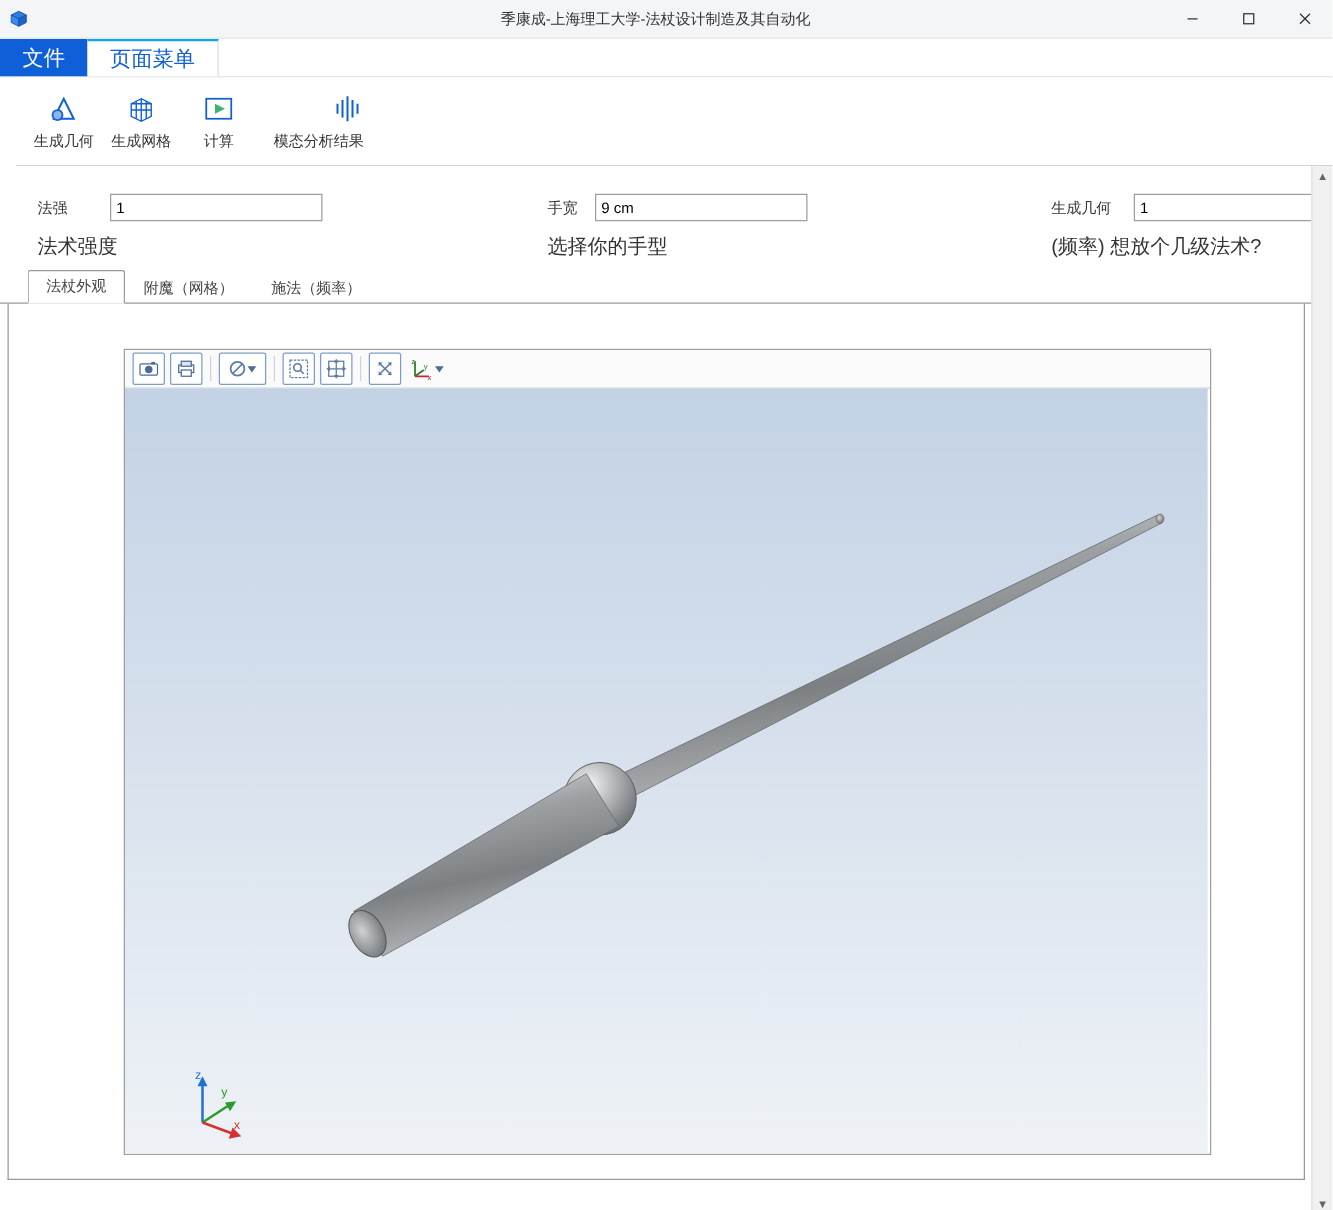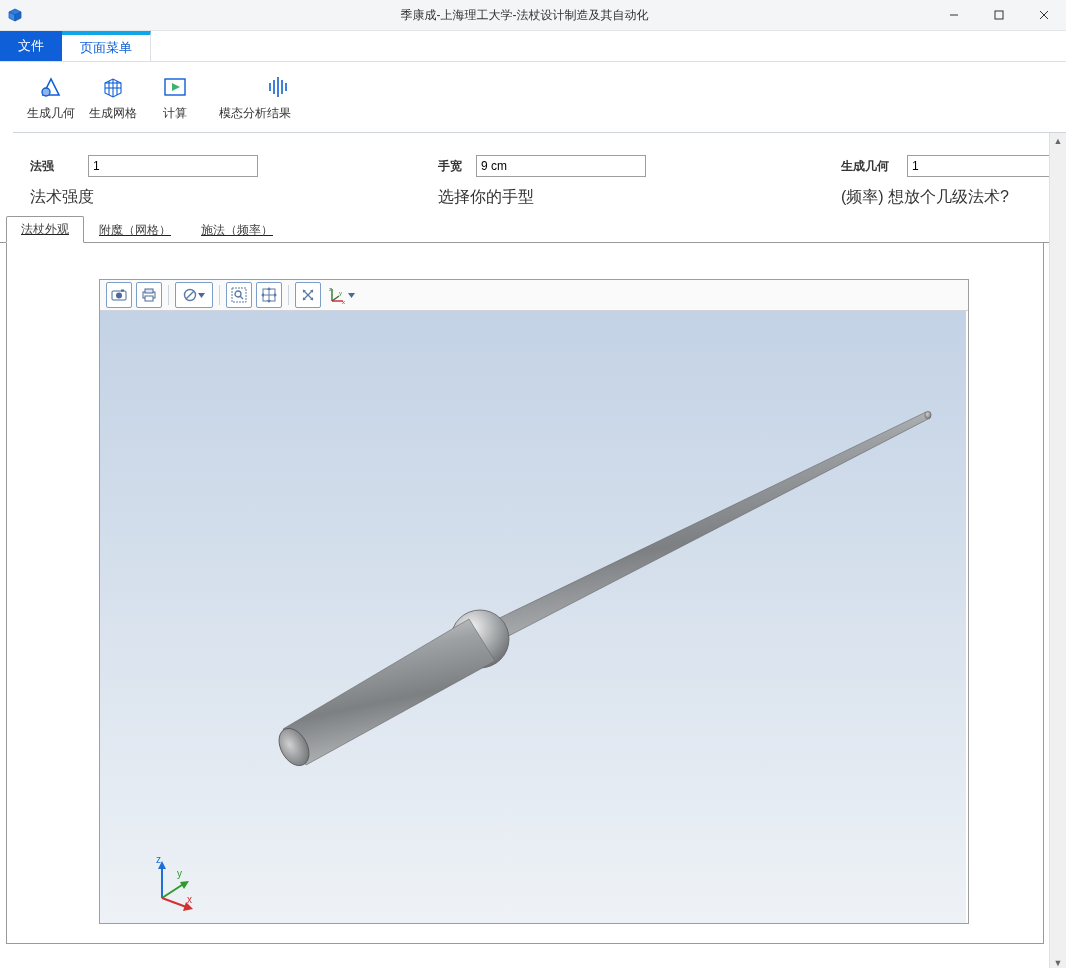--- a/index.html
+++ b/index.html
@@ -53,31 +53,31 @@
     height: 30px;
     background: #fff;
     border-bottom: 1px solid #dcdfe3;
     display: flex;
     align-items: stretch;
   }
   .tabbar .tab {
     padding: 11px 18px;
     display: flex;
     align-items: center;
-    font-size: 13px;
+    font-size: 17px;
     cursor: pointer;
   }
   .tabbar .tab.file {
     background: #0e5fd8;
     color: #fff;
   }
   .tabbar .tab.active {
     background: #fff;
     color: #0e5fd8;
-    border-top: 4px solid #0ea5e9;
+    border-top: 2px solid #0ea5e9;
     border-right: 1px solid #dcdfe3;
   }
 
   .ribbon {
     height: 70px;
     background: #fff;
     border-bottom: 1px solid #cfd4da;
     display: flex;
     align-items: center;
     padding-left: 12px;
@@ -146,21 +146,20 @@
   }
   .param-row {
     display: flex;
     align-items: center;
     gap: 8px;
   }
   .param-label {
     min-width: 50px;
     text-align: left;
     color: #333;
-    font-weight: bold;
   }
   .param-label.wide { min-width: 58px; }
   .param-input {
     width: 160px;
     height: 20px;
     border: 1px solid #9e9e9e;
     padding: 0 4px;
     font-family: inherit;
     font-size: 12px;
   }
@@ -170,23 +169,22 @@
     padding-left: 0px;
   }
   .param.p2 .param-label { min-width: 30px; }
   .param.p2 { margin-left: 120px; }
   .param.p3 { margin-left: 135px; }
 
   .subtabs {
     height: 26px;
     display: flex;
     align-items: flex-end;
-    padding-left: 6px;
+    padding-left: 22px;
     border-bottom: 1px solid #999;
-    text-decoration: underline;
   }
   .subtab {
     padding: 4px 14px 4px 14px;
     font-size: 12px;
     color: #444;
     cursor: pointer;
     border: 1px solid transparent;
     border-bottom: none;
     position: relative;
     top: 1px;

